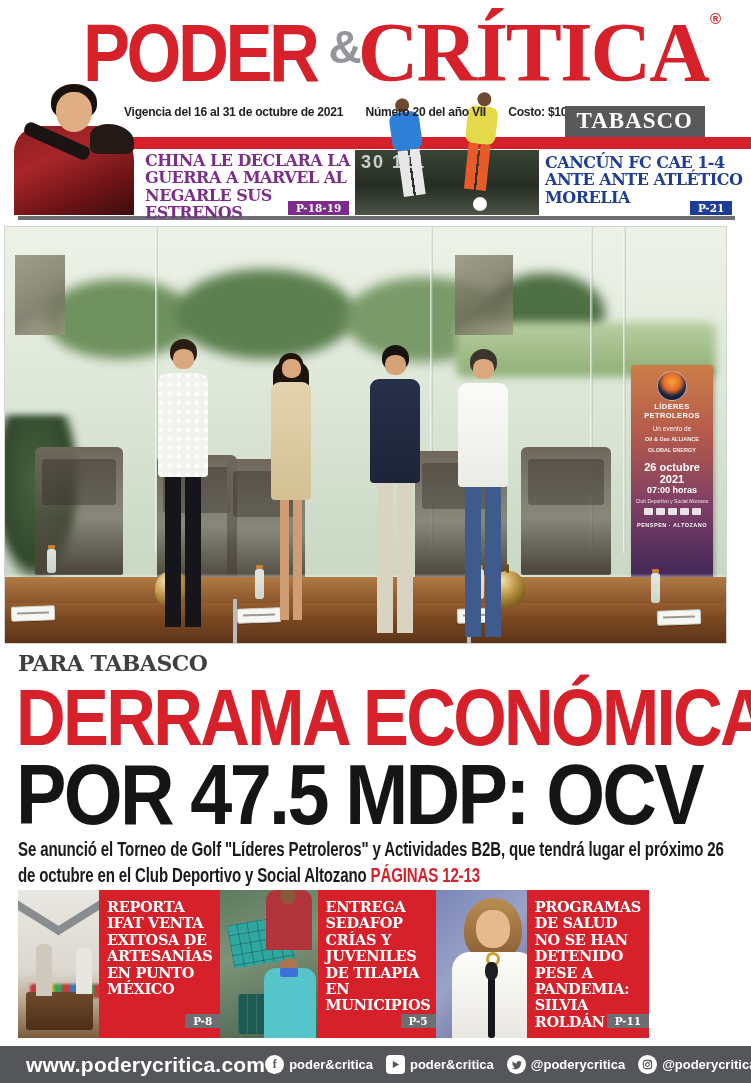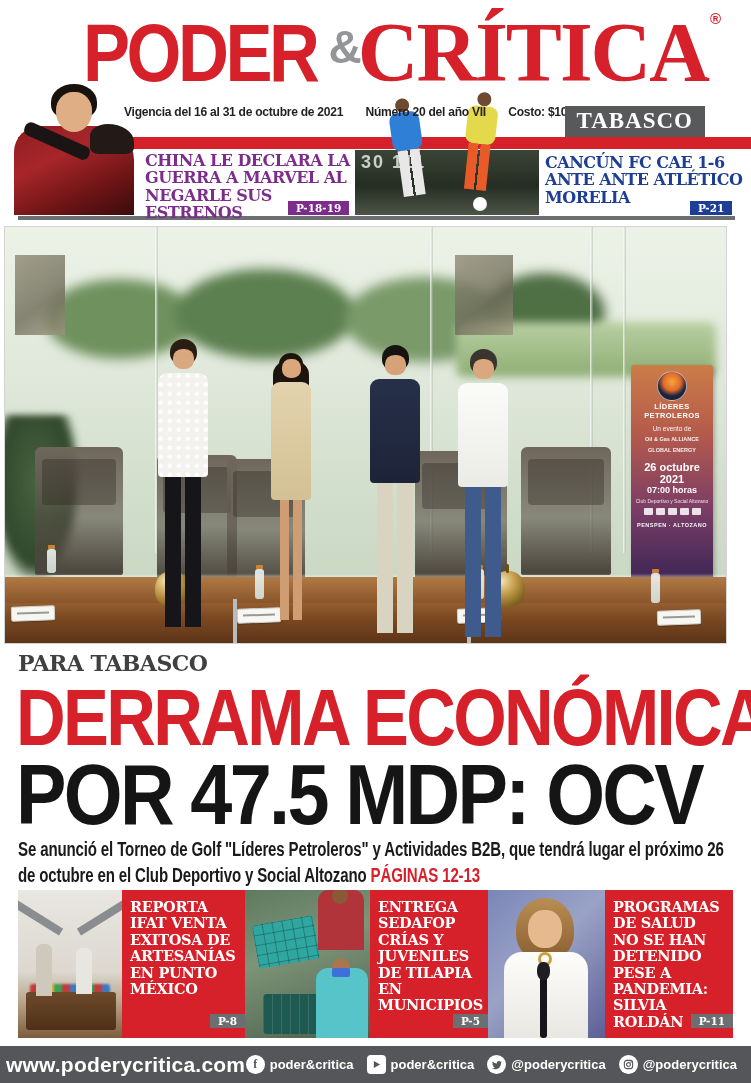--- a/index.html
+++ b/index.html
@@ -129,21 +129,21 @@
   .kicker { position:absolute; left:18px; top:650px; font-family:"DejaVu Serif", serif; font-weight:bold; font-size:22px; color:#404040; letter-spacing:-0.5px; }
   .headline-red, .headline-black { position:absolute; left:16px; white-space:nowrap; font-weight:bold; transform-origin:left top; }
   .headline-red { top:672px; font-size:79px; letter-spacing:-3px; color:#d6212a; transform:scaleX(0.87); }
   .headline-black { top:746px; font-size:85px; letter-spacing:-3px; color:#151515; transform:scaleX(0.89); }
   .deck {
     position:absolute; left:18px; top:836px; width:952px; transform:scaleX(0.753); transform-origin:left top;
     font-size:20px; font-weight:bold; color:#1a1a1a; line-height:1.32; letter-spacing:-0.2px;
   }
   .deck .pages { color:#d6212a; }
   
-  .bottom-strip { position:absolute; left:18px; top:890px; width:715px; height:148px; display:flex; }
+  .bottom-strip { position:absolute; left:18px; top:890px; width:631px; height:148px; display:flex; }
   .b-photo { position:relative; height:148px; overflow:hidden; }
   .b-red { position:relative; height:148px; background:#d6212a; color:#fff; padding:9px 8px; }
   .b-red .b-headline { font-family:"DejaVu Serif", serif; font-weight:bold; font-size:14.5px; line-height:1.13; letter-spacing:-0.3px; }
   .b-badge { position:absolute; right:0; bottom:10px; background:#6d6e71; }
   
   .art-market { background:linear-gradient(180deg,#e9e7e2 0%, #dcd8d0 55%, #b9a78e 75%, #7d5c3c 100%); }
   .truss-l, .truss-r { position:absolute; top:8px; width:58px; height:8px; background:#8a8d90; }
   .truss-l { left:-4px; transform:rotate(32deg); transform-origin:left top; }
   .truss-r { right:-4px; transform:rotate(-32deg); transform-origin:right top; }
   .market-table { position:absolute; left:8px; right:6px; bottom:8px; height:38px; background:linear-gradient(180deg,#6e4a2c,#4e3018); border-radius:3px; }
@@ -164,21 +164,21 @@
   
   .art-silvia { background:linear-gradient(135deg,#7a86b8 0%, #9aa3c6 45%, #5d5f96 100%); }
   .sil-hair { position:absolute; left:28px; top:8px; width:58px; height:62px; background:linear-gradient(180deg,#b98d52,#8a5f33); border-radius:50% 50% 42% 42%; }
   .sil-face { position:absolute; left:40px; top:20px; width:34px; height:38px; background:#e6b98f; border-radius:46%; }
   .sil-body { position:absolute; left:16px; top:62px; width:84px; height:86px; background:linear-gradient(180deg,#fdfdfb,#e9e7e2); border-radius:18px 18px 0 0; }
   .sil-mic { position:absolute; left:52px; top:86px; width:7px; height:62px; background:#16161a; border-radius:3px; }
   .sil-mic::before { content:""; position:absolute; left:-3px; top:-14px; width:13px; height:18px; background:#1d1d22; border-radius:45%; }
   .sil-neck { position:absolute; left:50px; top:62px; width:14px; height:14px; border-radius:50%; border:3px solid #caa13a; }
   
   .footer-bar { position:absolute; left:0; right:0; bottom:0; height:37px; background:#555659; color:#fff; display:flex; align-items:center; }
-  .footer-url { font-size:21px; font-weight:bold; margin-left:6px; letter-spacing:0.2px; }
+  .footer-url { font-size:21px; font-weight:bold; margin-left:26px; letter-spacing:0.2px; }
   .footer-social { margin-left:auto; margin-right:14px; display:flex; align-items:center; gap:13px; }
   .social-item { display:flex; align-items:center; gap:5px; font-size:13px; font-weight:bold; }
   .s-icon { width:19px; height:19px; background:#fff; color:#555659; border-radius:50%; display:flex; align-items:center; justify-content:center; font-size:12px; font-weight:bold; }
   .s-icon.square { border-radius:4px; }
   .s-icon svg { display:block; }
 </style>
 </head>
 <body>
 
 <div class="page">
@@ -216,21 +216,21 @@
         <div class="p-legs"></div>
     </div>
     <div class="player player-yellow">
       <div class="p-head"></div>
         <div class="p-torso"></div>
         <div class="p-legs"></div>
     </div>
     <div class="ball"></div>
   </div>
 
-  <div class="teaser-right-headline">CANCÚN FC CAE 1-6 ANTE ANTE ATLÉTICO MORELIA</div>
+  <div class="teaser-right-headline">CANCÚN FC CAE 1-4 ANTE ANTE ATLÉTICO MORELIA</div>
   <span class="badge teaser-right-badge">P-21</span>
 
   <div class="gray-rule"></div>
 
   <div class="main-photo">
     <div class="tree-band">
       <div class="tree-blob" style="left:0;top:10px;width:150px;height:80px;background:#6f915e;"></div>
       <div class="tree-blob" style="left:130px;top:0;width:180px;height:90px;background:#5d8050;"></div>
       <div class="tree-blob" style="left:300px;top:8px;width:160px;height:85px;background:#7a9a6a;"></div>
       <div class="tree-blob" style="left:440px;top:4px;width:120px;height:80px;background:#4f6f45;"></div>

